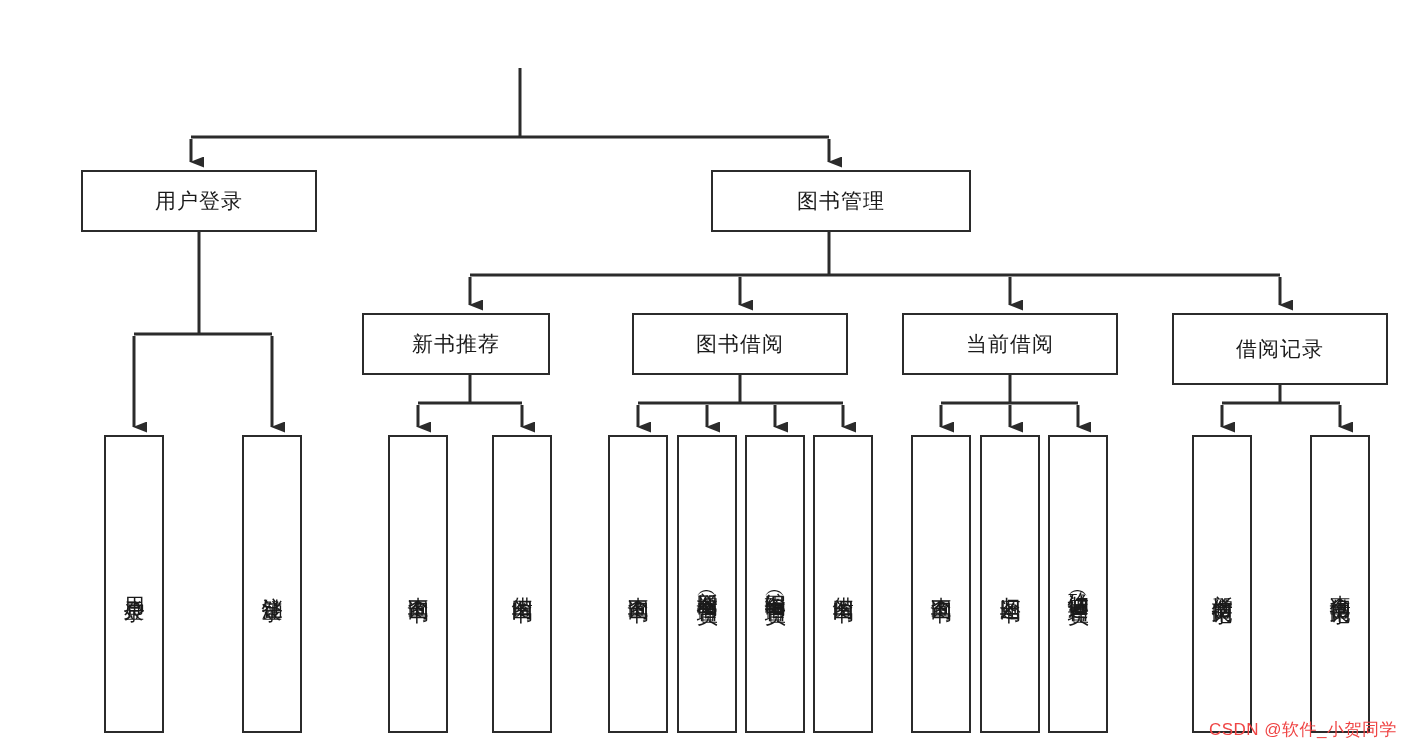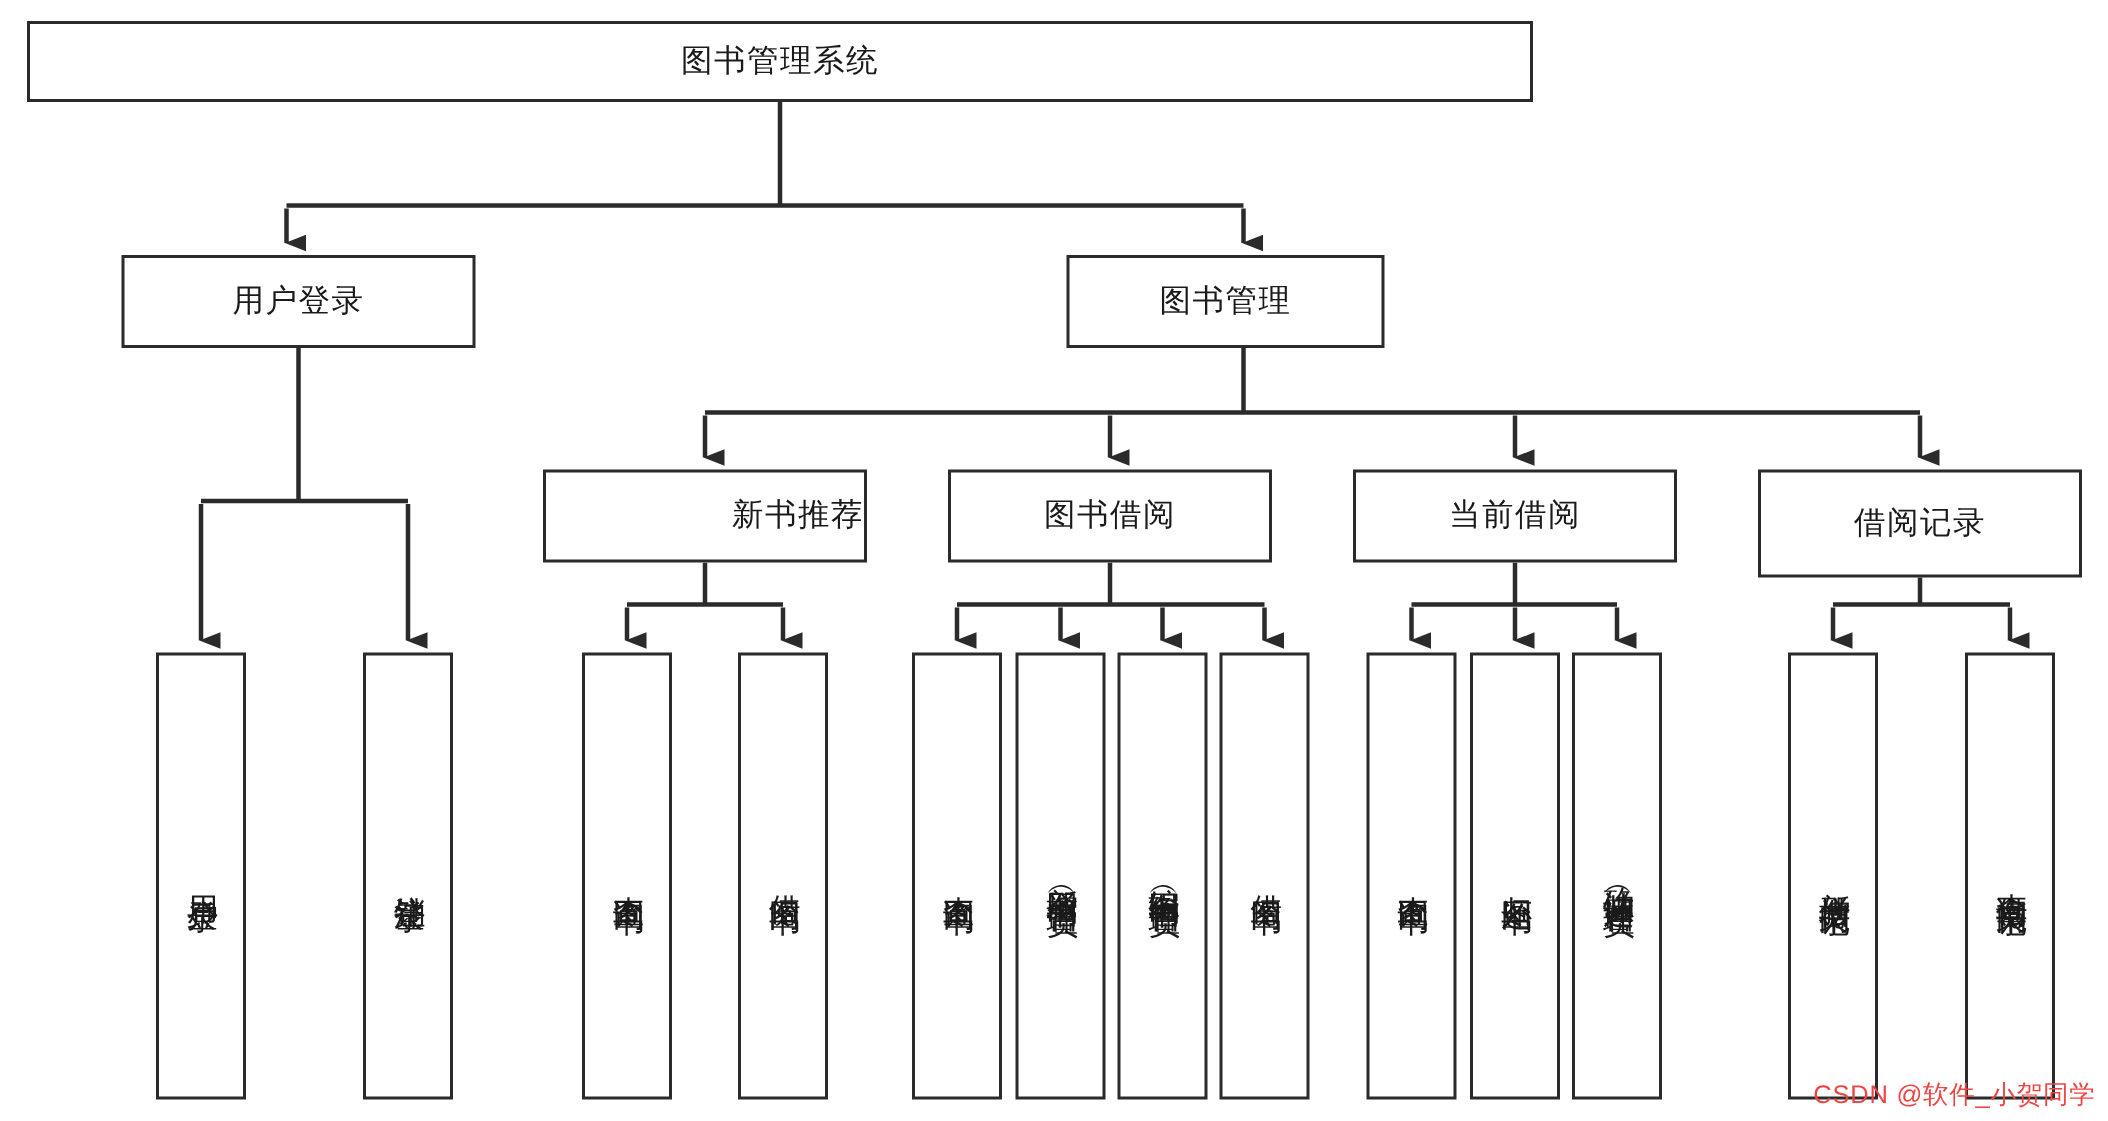--- a/index.html
+++ b/index.html
@@ -114,32 +114,29 @@
       <path d="M1010,405 L1010,427" marker-end="url(#arrow)"></path>
       <path d="M1078,405 L1078,427" marker-end="url(#arrow)"></path>
 
       <path d="M1280,375 L1280,403"></path>
       <path d="M1222,403 L1340,403"></path>
       <path d="M1222,405 L1222,427" marker-end="url(#arrow)"></path>
       <path d="M1340,405 L1340,427" marker-end="url(#arrow)"></path>
     </g>
   </svg>
 
-  <div class="node horiz" style="left:18px; top:14px; width:1004px; height:54px;">
-    <span>图书管理系统</span>
-  </div>
 
   <div class="node horiz" style="left:81px; top:170px; width:236px; height:62px;">
     <span>用户登录</span>
   </div>
-  <div class="node horiz" style="left:711px; top:170px; width:212px; height:62px;">
+  <div class="node horiz" style="left:711px; top:170px; width:260px; height:62px;">
     <span>图书管理</span>
   </div>
 
-  <div class="node horiz" style="left:362px; top:313px; width:216px; height:62px;justify-content:flex-end;">
+  <div class="node horiz" style="left:362px; top:313px; width:188px; height:62px;">
     <span>新书推荐</span>
   </div>
   <div class="node horiz" style="left:632px; top:313px; width:216px; height:62px;">
     <span>图书借阅</span>
   </div>
   <div class="node horiz" style="left:902px; top:313px; width:216px; height:62px;align-items:center;">
     <span>当前借阅</span>
   </div>
   <div class="node horiz" style="left:1172px; top:313px; width:216px; height:72px;">
     <span>借阅记录</span>

